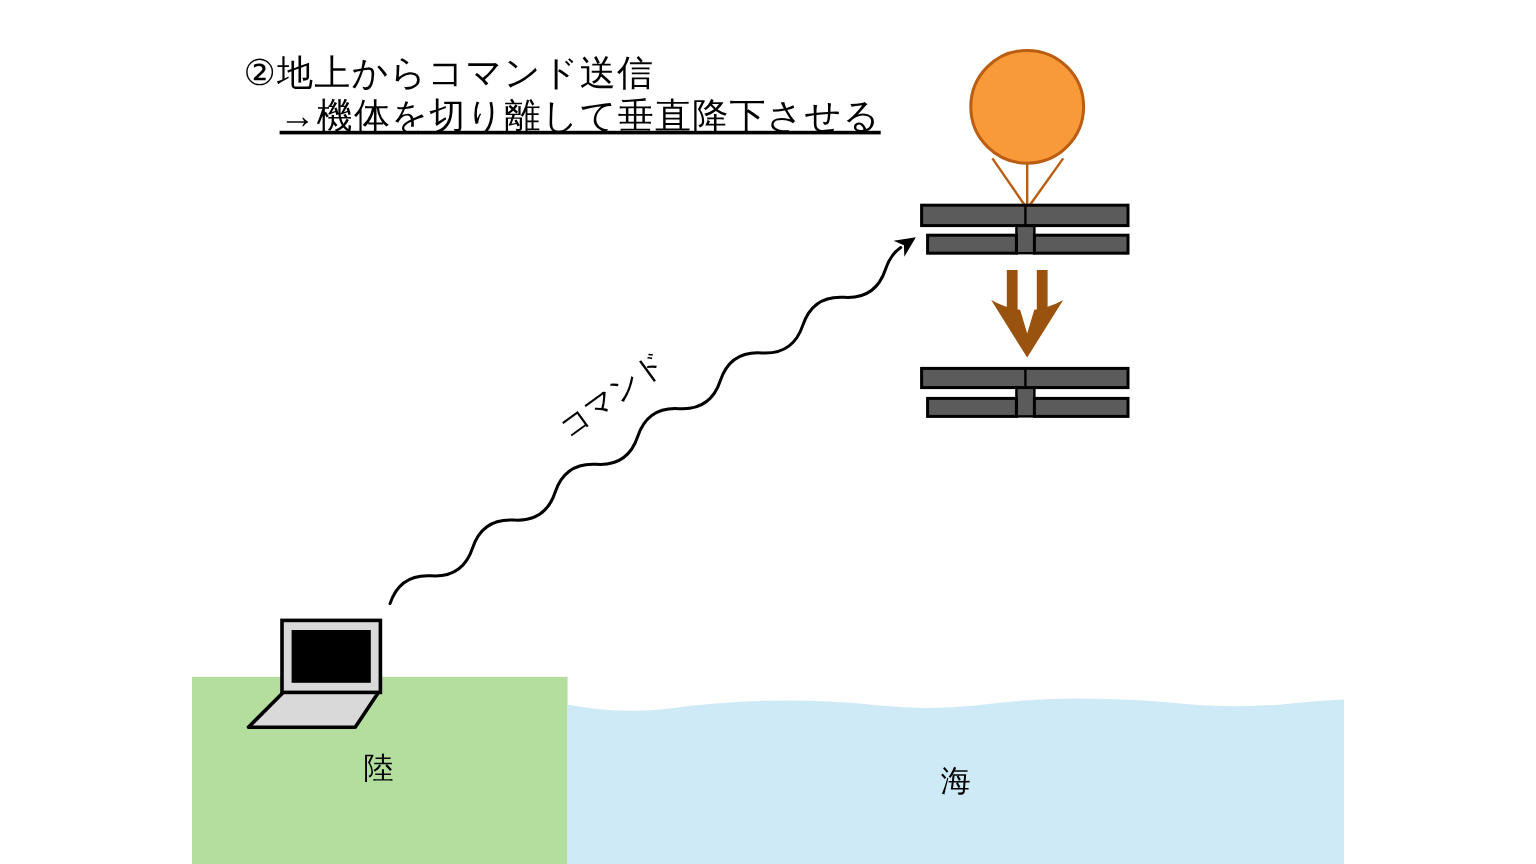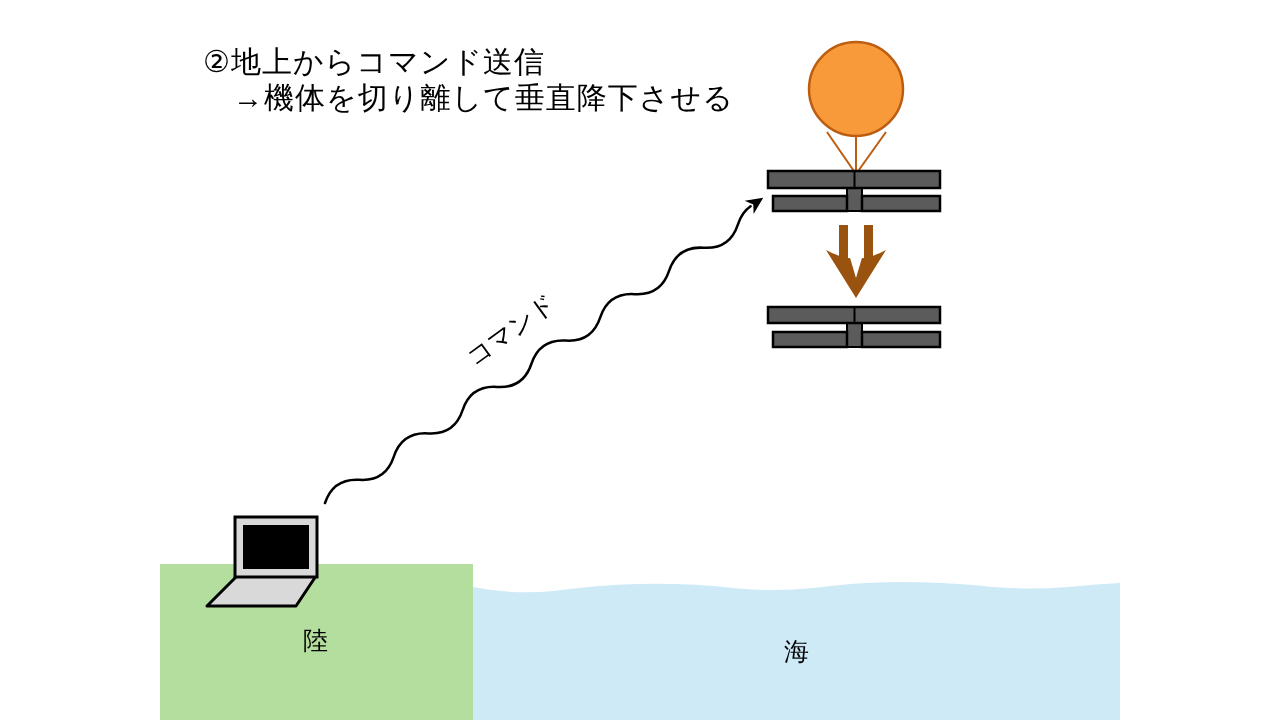--- a/index.html
+++ b/index.html
@@ -14,21 +14,21 @@
   }
   .stage svg { position: absolute; left: 0; top: 0; }
   .txt { position: absolute; white-space: nowrap; }
   .title {
     left: 203px;
     top: 44px;
     font-size: 30px;
     line-height: 36px;
     letter-spacing: 1px;
   }
-  .title .line2 { margin-left: 30px; }
+  .title .line2 { margin-left: 30px; text-decoration: underline; }
   .cmd-label {
     left: 462px;
     top: 350px;
     font-size: 25px;
     line-height: 25px;
     transform: rotate(-36deg);
     transform-origin: left top;
   }
   .land-label { left: 303px; top: 626px; font-size: 25px; line-height: 28px; }
   .sea-label  { left: 784px; top: 637px; font-size: 25px; line-height: 28px; }

